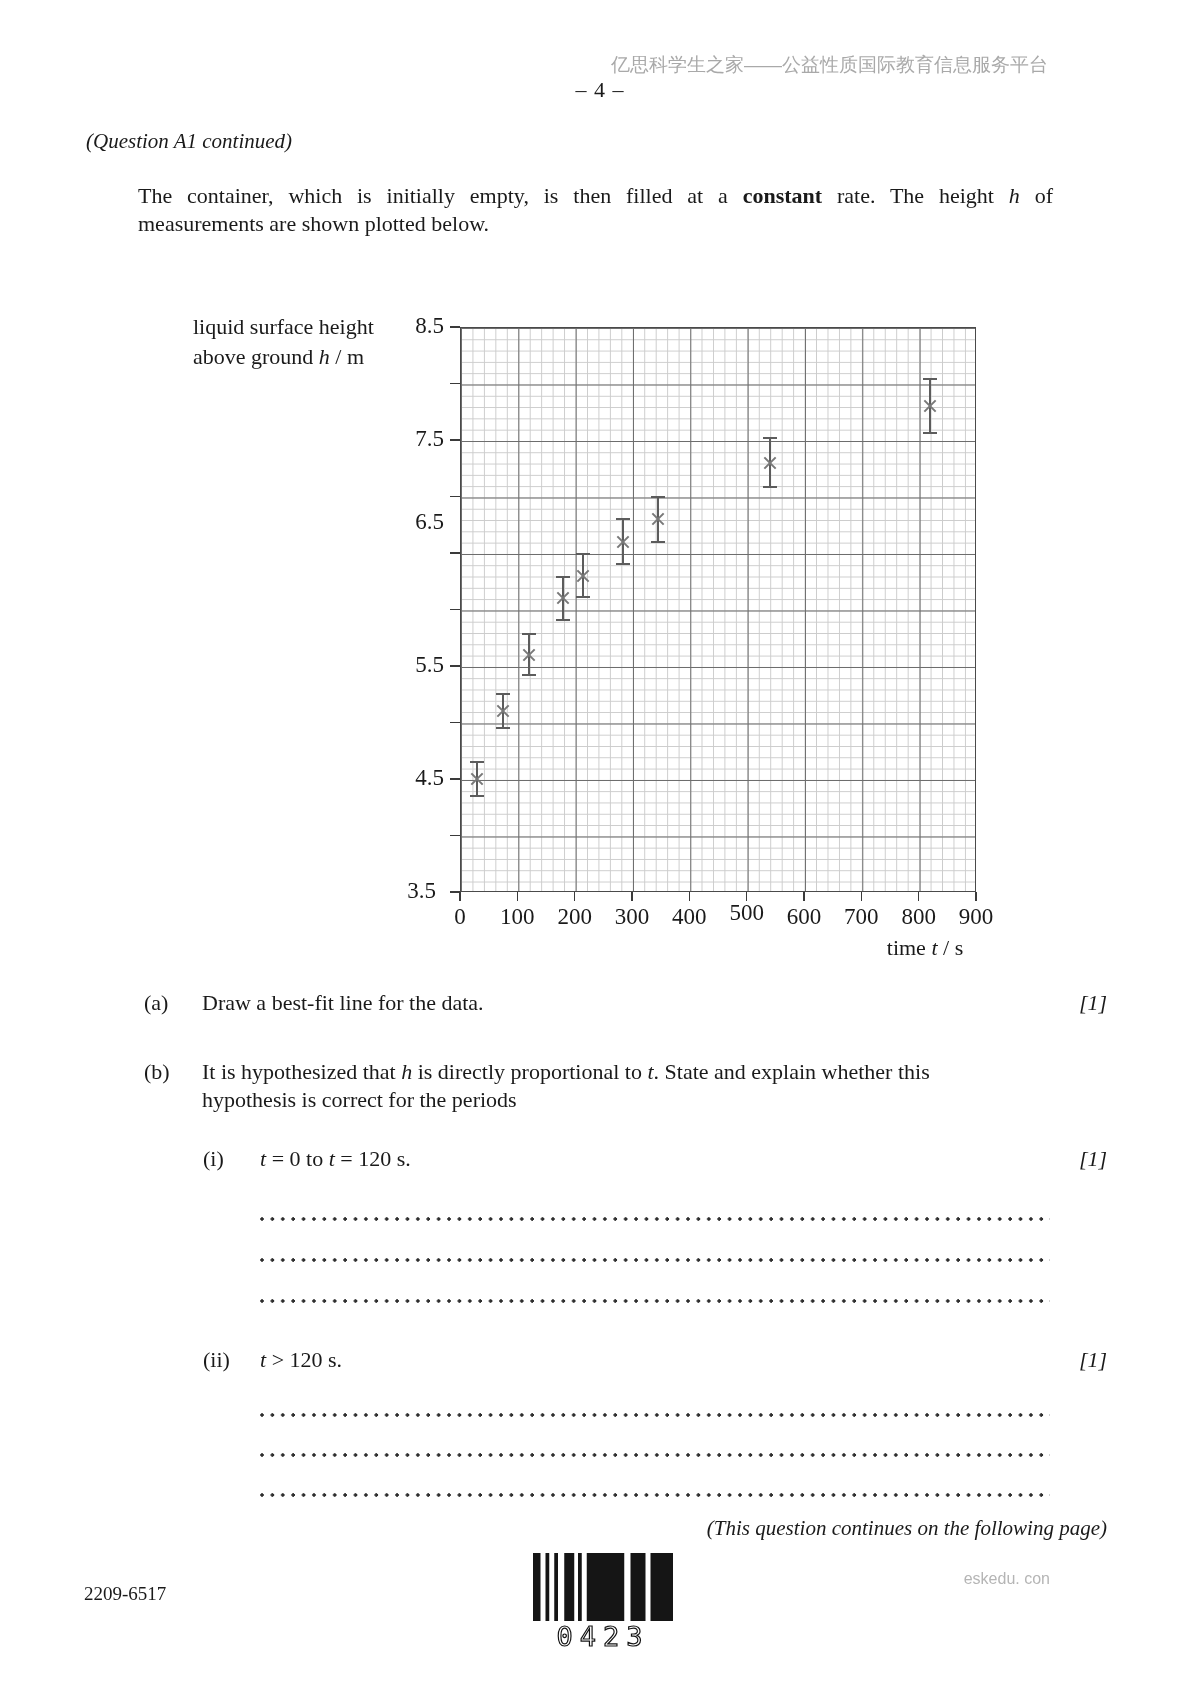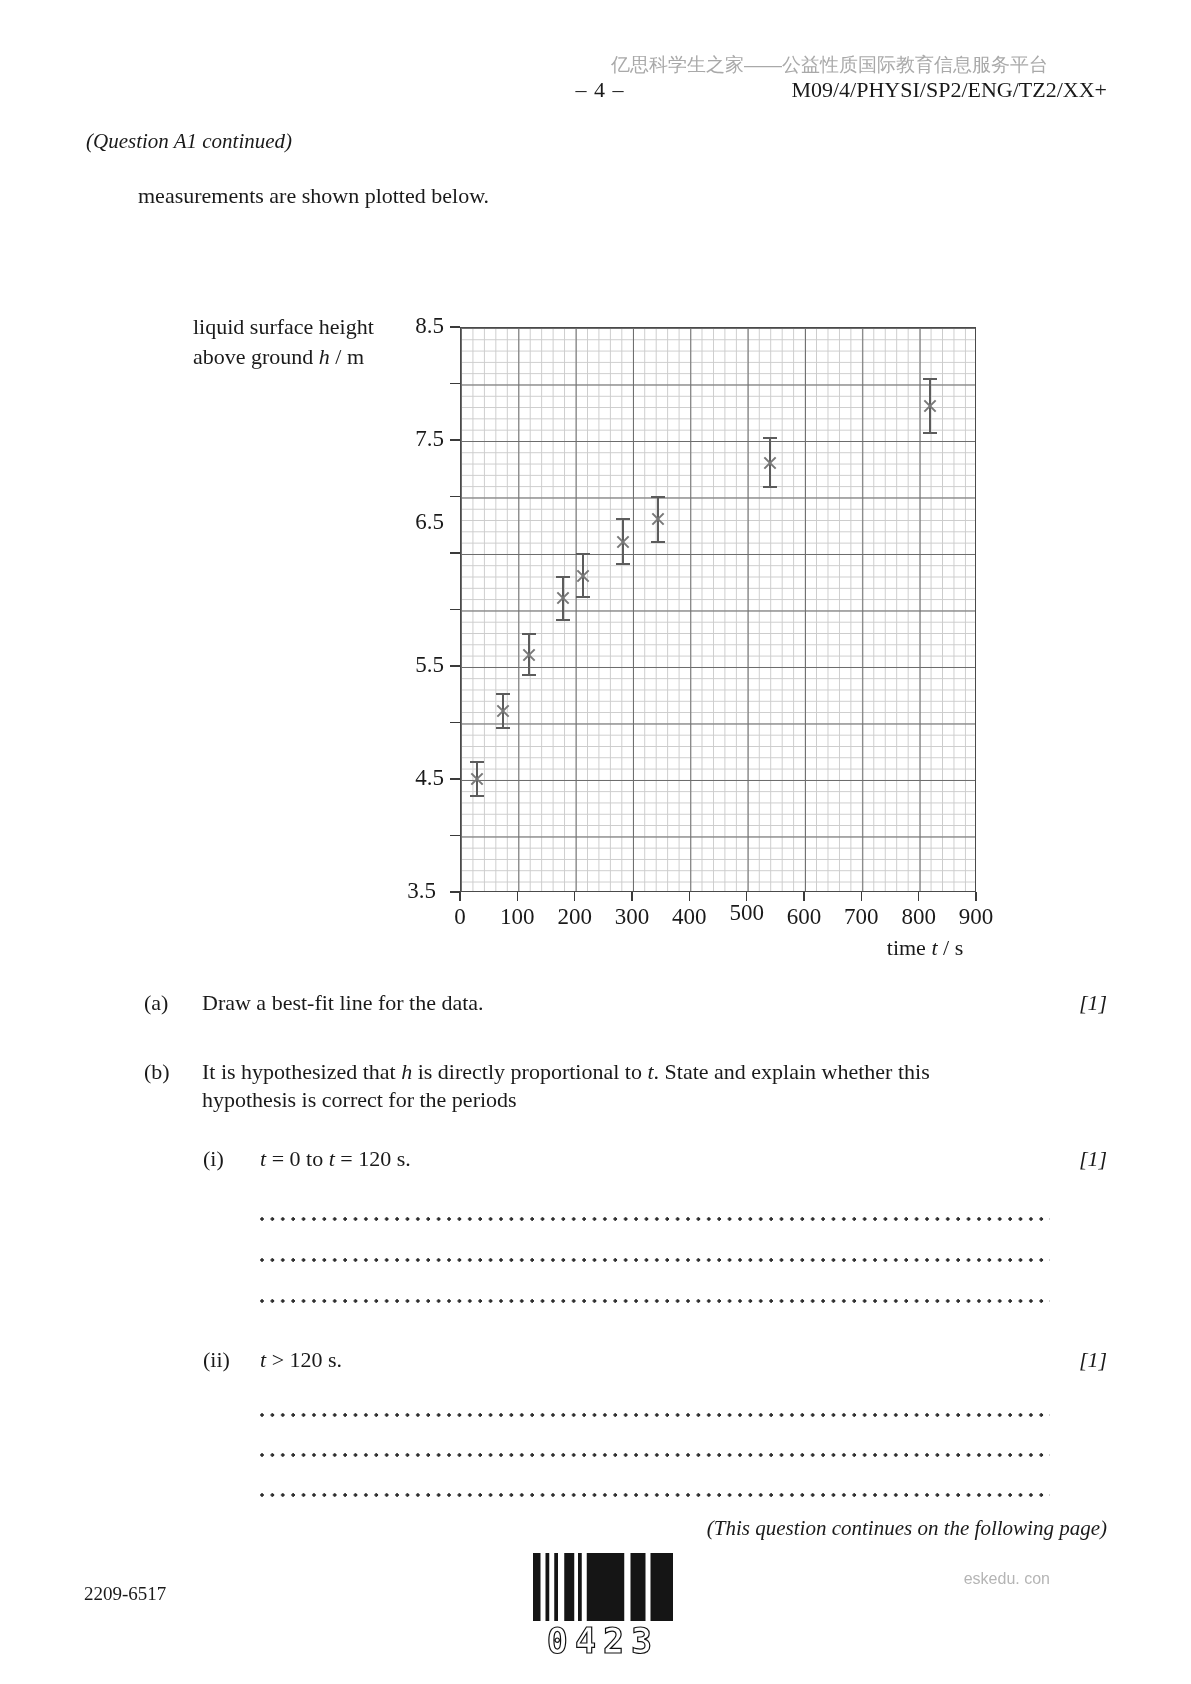--- a/index.html
+++ b/index.html
@@ -42,36 +42,36 @@
   .ptext{position:absolute;left:202px;}
   .rlabel{position:absolute;left:203px;}
   .rtext{position:absolute;left:260px;}
   .marks{position:absolute;right:84px;font-style:italic;font-size:22px;}
   .ans{height:6px;width:790px;left:260px;
     background-image:radial-gradient(circle 1.6px at 2px 3px,#2e2e2e 1.5px,transparent 1.9px);
     background-size:10.4px 6px;background-repeat:repeat-x;}
   .contnote{font-size:21px;font-style:italic;text-align:center;}
   .docnum{font-size:19px;}
   .eskedu{font-size:16px;color:#b5b5b5;font-family:"Liberation Sans",sans-serif;}
-  .bclabel{font-size:35px;font-weight:bold;letter-spacing:7px;
+  .bclabel{font-size:27px;font-weight:normal;letter-spacing:7px;
     font-family:"DejaVu Sans Mono",monospace;color:#6d28d9;
     -webkit-text-fill-color:transparent;-webkit-text-stroke:1.2px #111;}
 </style>
 </head>
 <body>
 
 <div class="page">
 
   <div class="abs hdr-cn" style="top:52px;right:143px;">亿思科学生之家——公益性质国际教育信息服务平台</div>
   <div class="abs hdr-page" style="top:77px;left:560px;width:80px;text-align:center;">– 4 –</div>
-  <div class="abs hdr-code" style="top:77px;right:84px;">M09/4/PHYSI/SP2/ENG/TZ2/XX+</div>
 
   <div class="abs qnote" style="top:129px;left:86px;">(Question A1 continued)</div>
 
   <div class="abs para" style="top:182px;left:138px;">
+    <div class="line"><span>The container, which is initially empty, is then filled at a </span><span style="font-weight: bold;">constant</span><span> rate.  The height </span><span style="font-style: italic;">h</span><span> of</span></div>
     <div class="line last"><span>measurements are shown plotted below.</span></div>
   </div>
 
   <div class="abs axis-title" style="top:312px;left:193px;">
     <div><span>liquid surface height</span></div>
     <div><span>above ground </span><span style="font-style: italic;">h</span><span> / m</span></div>
   </div>
 
   <div class="abs plot" style="left:460px;top:327px;width:516px;height:565px;"></div>
   <div class="abs" id="plot-overlay" style="left:460px;top:327px;width:516px;height:565px;pointer-events:none;">

